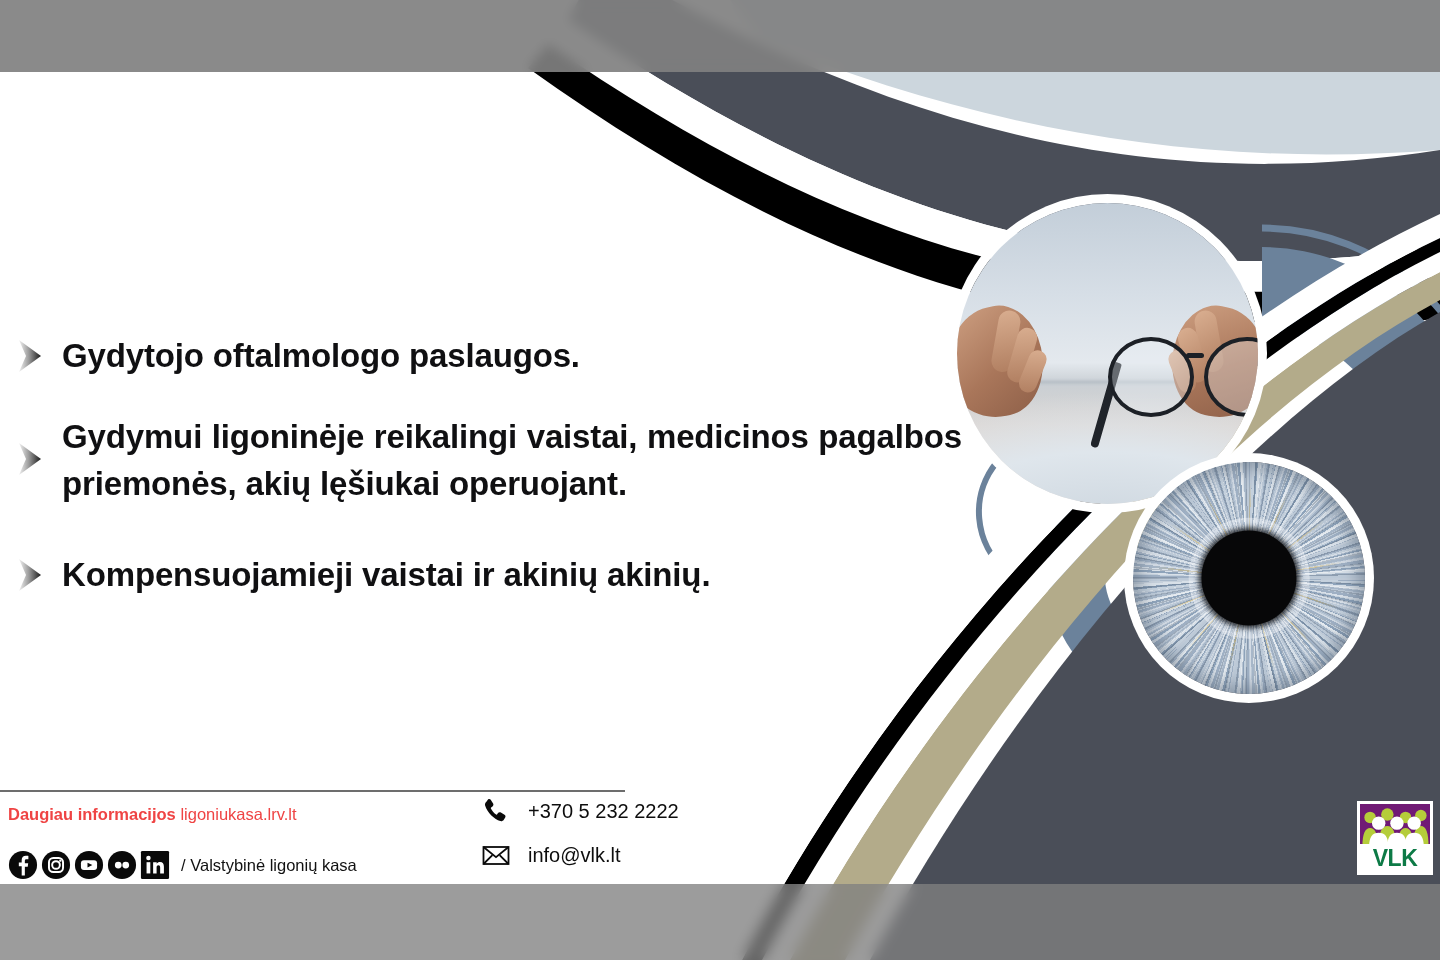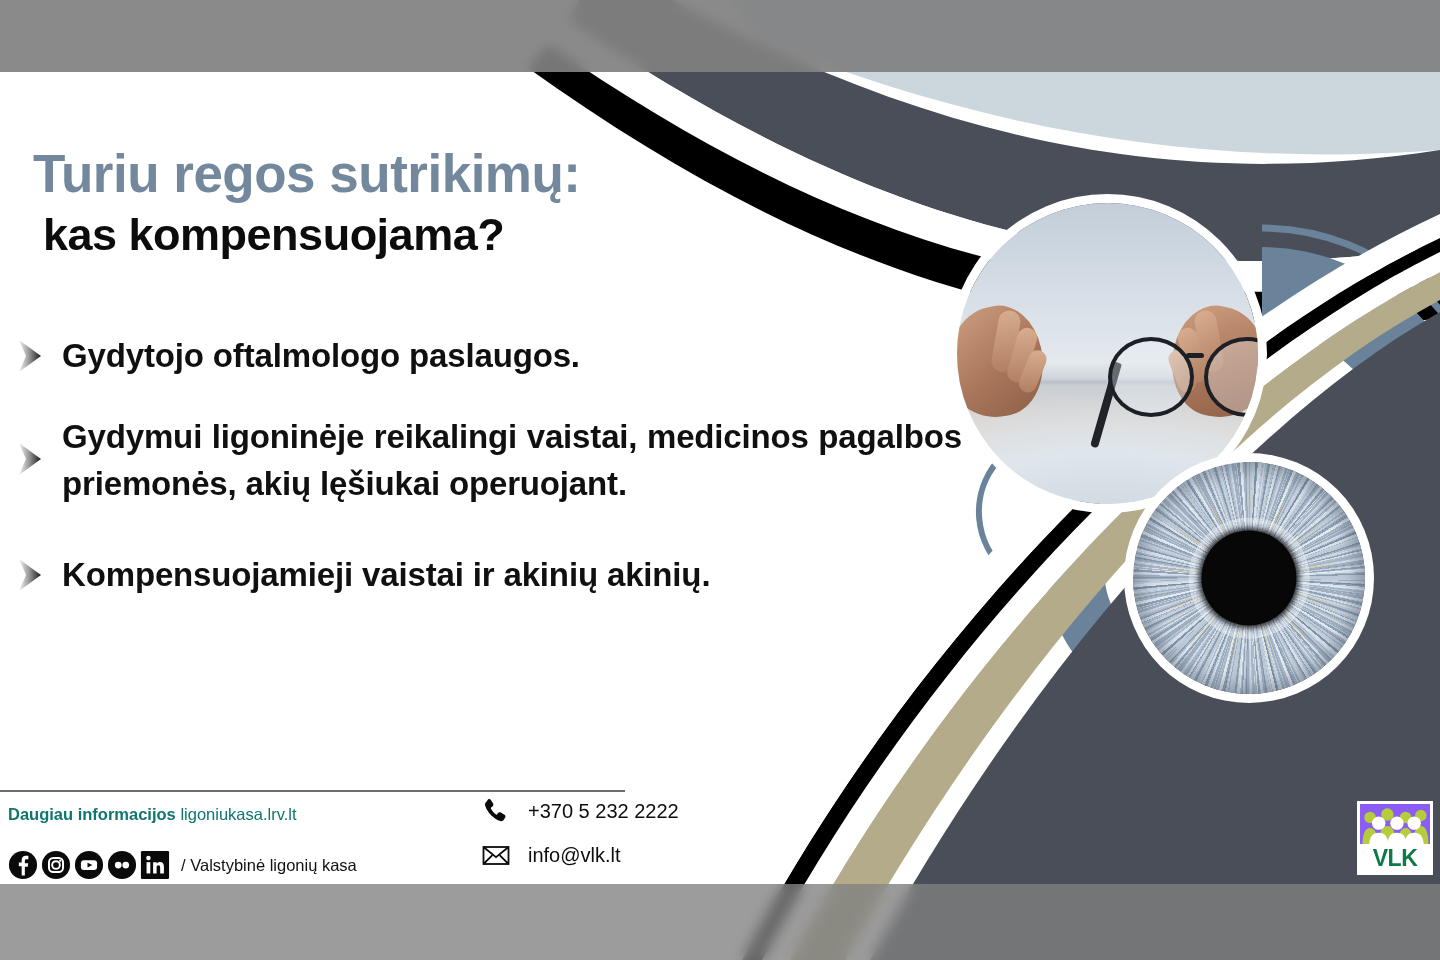--- a/index.html
+++ b/index.html
@@ -69,36 +69,36 @@
   #bullets{position:absolute;left:10px;top:333px;width:960px;}
   .bullet{position:relative;display:flex;align-items:flex-start;margin-bottom:34px;}
   .bullet-icon{flex:0 0 auto;width:42px;height:42px;margin-top:2px;}
   .bullet-text{flex:1 1 auto;font-size:33px;font-weight:700;color:#101012;line-height:1.42;
      padding-left:10px;letter-spacing:-0.15px;}
   .bullet-text.justify{text-align:justify;text-align-last:left;}
 
   
   #divider{position:absolute;left:0;top:790px;width:625px;height:2px;background:#6d6d6d;}
   #footer{position:absolute;left:8px;top:805px;width:700px;}
-  #foot-line1{font-size:16.5px;color:#0f766e;white-space:nowrap;}
+  #foot-line1{font-size:16.5px;color:#ef4444;white-space:nowrap;}
   #foot-line1 b{font-weight:700;}
   #foot-line1 span.soft{font-weight:400;}
   #foot-line2{display:flex;align-items:center;margin-top:26px;}
   .social{width:30px;height:30px;margin-right:3px;}
   #social-label{font-size:16.5px;color:#111;margin-left:8px;white-space:nowrap;}
 
   #contact{position:absolute;left:480px;top:796px;}
   .contact-row{display:flex;align-items:center;margin-bottom:14px;}
   .contact-ico{width:32px;height:30px;flex:0 0 auto;}
   .contact-txt{font-size:20px;color:#0d0d0d;margin-left:16px;white-space:nowrap;}
 
   
   #vlk{position:absolute;left:1357px;top:801px;width:76px;height:74px;background:#ffffff;
      padding:3px;box-sizing:border-box;}
-  #vlk-inner{position:relative;width:100%;height:100%;background:#8b5cf6;overflow:hidden;}
+  #vlk-inner{position:relative;width:100%;height:100%;background:#701a75;overflow:hidden;}
   #vlk-text{position:absolute;left:0;right:0;bottom:0;height:41%;background:#ffffff;
      color:#0d7a46;font-size:23px;font-weight:700;line-height:1;letter-spacing:-0.5px;
      display:flex;align-items:center;justify-content:center;}
 
   
   .bar{position:absolute;left:0;width:1440px;}
   #bar-top{top:0;height:72px;background:rgba(128,128,128,.92);backdrop-filter:blur(6px);}
   #bar-bottom{top:884px;height:76px;background:rgba(128,128,128,.78);backdrop-filter:blur(7px);}
 </style>
 </head>
@@ -168,24 +168,20 @@
 
   <div class="photo" id="photo-eye">
     <div class="iris"></div>
     <div class="iris-fib"></div>
     <div class="iris-gold"></div>
     <div class="iris-collar"></div>
     <div class="iris-limbal"></div>
     <div class="pupil"></div>
   </div>
 
-  <div id="headline">
-    <div id="title-1">Turiu regos sutrikimų:</div>
-    <div id="title-2">kas kompensuojama?</div>
-  </div>
 
   <div id="bullets">
 
     <div class="bullet">
       <svg class="bullet-icon" viewBox="0 0 42 42">
         <defs>
             <linearGradient id="bg1" x1="0" y1="0" x2="1" y2="0">
           <stop offset="0" stop-color="#f2f2f2"></stop>
               <stop offset="0.45" stop-color="#9a9a9a"></stop>
           <stop offset="1" stop-color="#1a1a1a"></stop>

